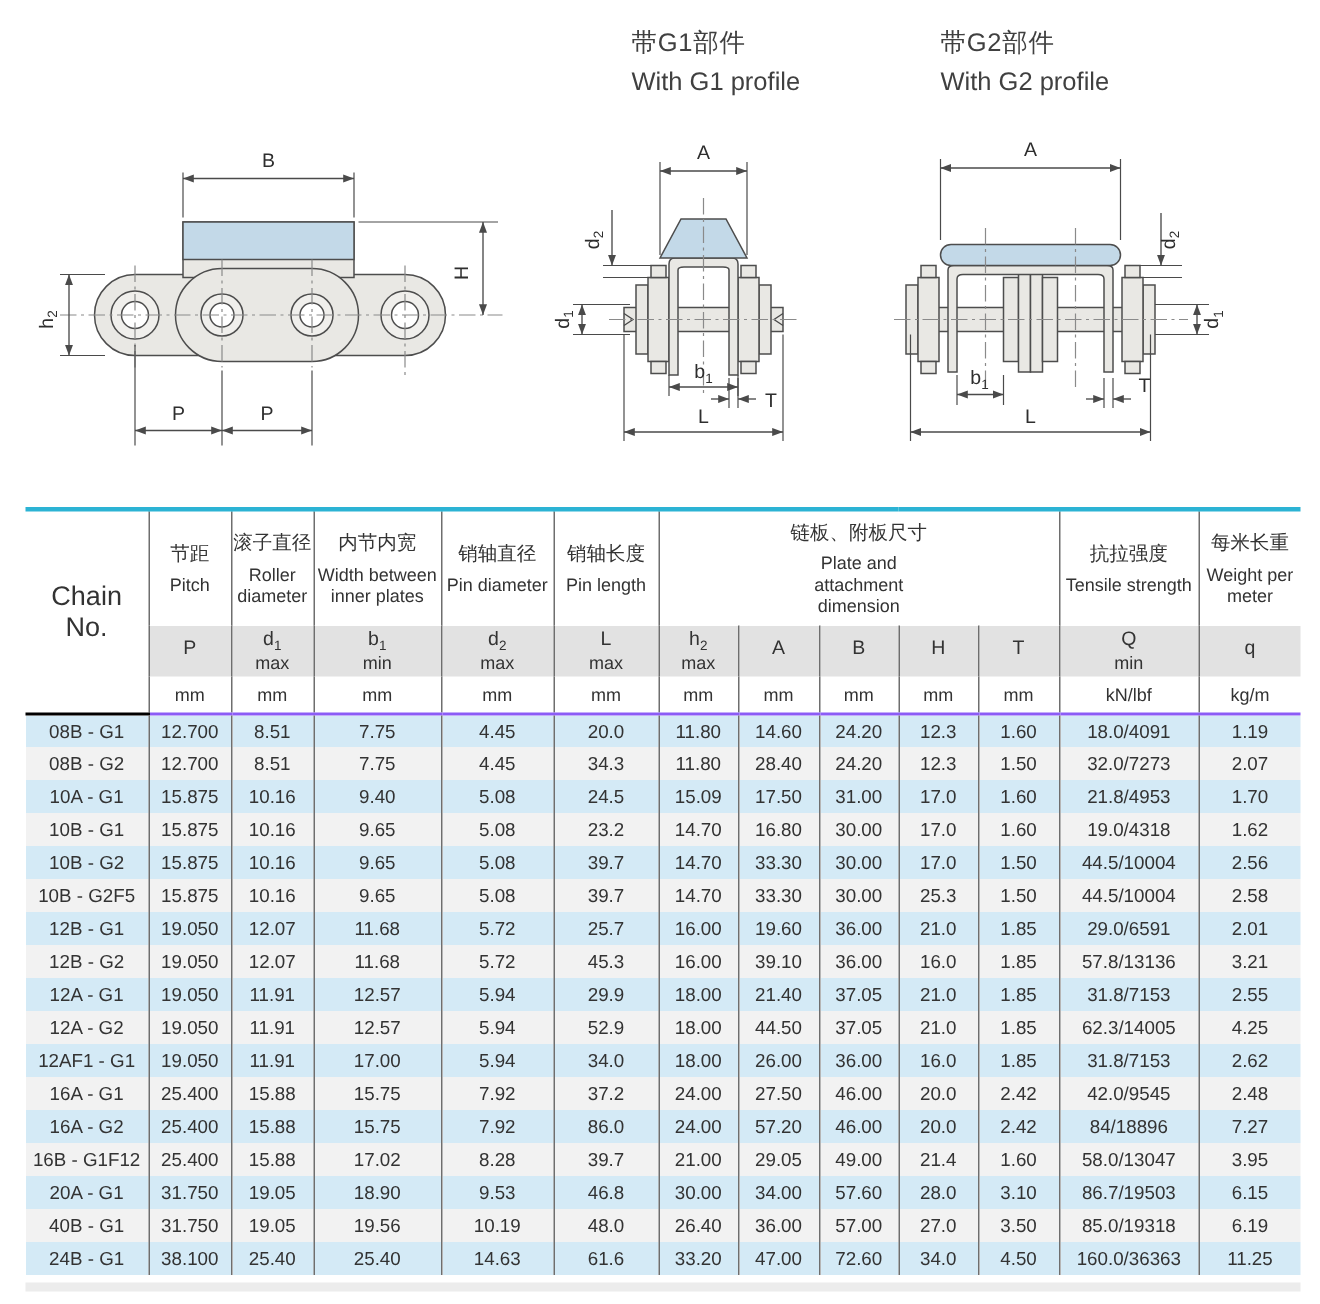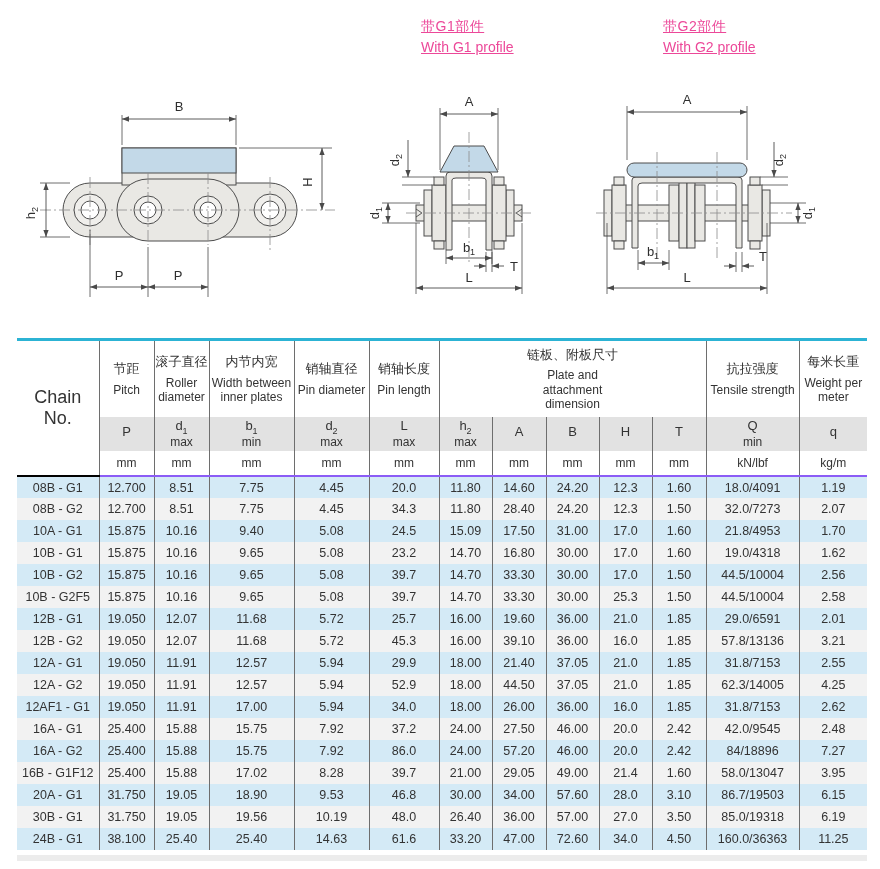--- a/index.html
+++ b/index.html
@@ -1,18 +1,18 @@
 <!DOCTYPE html>
 <html><head>
 <meta charset="utf-8">
 <style>
   html,body{margin:0;padding:0;background:#fff;}
   #page{position:relative;width:880px;height:869px;background:#ffffff;overflow:hidden;
         font-family:"Liberation Sans","DejaVu Sans",sans-serif;color:#333;}
-  .fig-caption{position:absolute;font-size:14px;color:#ec4899;line-height:1.5;text-decoration:underline;}
+  .fig-caption{position:absolute;font-size:17px;color:#404040;line-height:1.5;}
   .fig-caption .zh{letter-spacing:.5px;}
   
   svg{position:absolute;overflow:visible;}
   svg text{font-family:"Liberation Sans","DejaVu Sans",sans-serif;font-size:13px;fill:#2e2e2e;}
   svg .subt{font-size:9px;}
   .part{fill:#e9e8e4;stroke:#4d4d4d;stroke-width:1;}
   .partl{fill:#f0efec;stroke:#4d4d4d;stroke-width:1;}
   .hole{fill:#ffffff;stroke:#4d4d4d;stroke-width:1;}
   .blue{fill:#c3d9e8;stroke:#4d4d4d;stroke-width:1;}
   .dim{stroke:#4a4a4a;stroke-width:.9;fill:none;}
@@ -52,21 +52,21 @@
       <marker id="ah" viewBox="0 0 8 6" markerWidth="8" markerHeight="6" refX="8" refY="3" orient="auto-start-reverse" markerUnits="strokeWidth">
         <path d="M0,0 L8,3 L0,6 Z" fill="#4a4a4a"></path>
       </marker>
     </defs>
   </svg>
 
   <div class="fig-caption" style="left:421px;top:16px;">
     <div class="zh">带G1部件</div>
     <div class="en">With G1 profile</div>
   </div>
-  <div class="fig-caption" style="left:627px;top:16px;margin-left:36px;">
+  <div class="fig-caption" style="left:627px;top:16px;">
     <div class="zh">带G2部件</div>
     <div class="en">With G2 profile</div>
   </div>
 
   <svg style="left:10px;top:85px;" width="350" height="240" viewBox="0 0 350 240">
     <g>
 
       <rect class="part" x="53" y="98" width="112" height="54" rx="27"></rect>
       <rect class="part" x="171" y="98" width="116" height="54" rx="27"></rect>
 
@@ -605,21 +605,21 @@
           <td>46.8</td>
           <td>30.00</td>
           <td>34.00</td>
           <td>57.60</td>
           <td>28.0</td>
           <td>3.10</td>
           <td>86.7/19503</td>
           <td>6.15</td>
         </tr>
         <tr>
-          <td>30B - G1</td>
+          <td>40B - G1</td>
           <td>31.750</td>
           <td>19.05</td>
           <td>19.56</td>
           <td>10.19</td>
           <td>48.0</td>
           <td>26.40</td>
           <td>36.00</td>
           <td>57.00</td>
           <td>27.0</td>
           <td>3.50</td>

